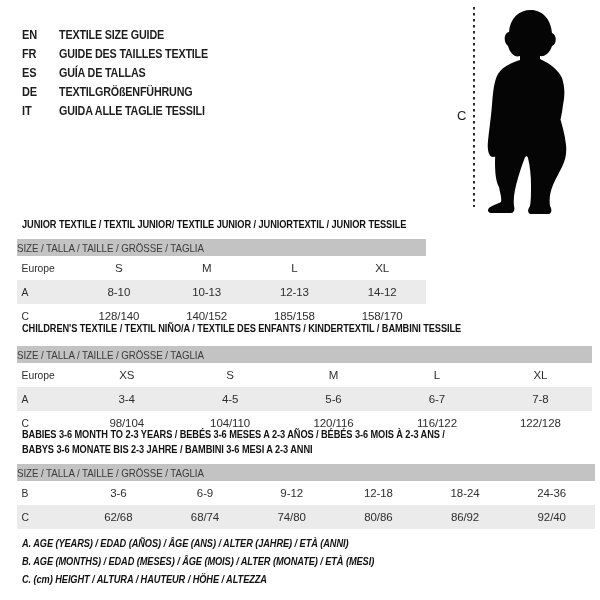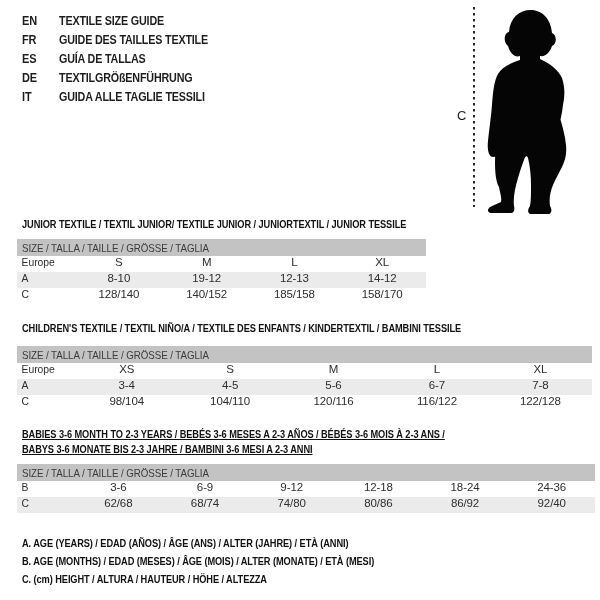--- a/index.html
+++ b/index.html
@@ -5,51 +5,51 @@
   html,body{margin:0;padding:0;}
   body{
     width:600px;height:600px;position:relative;background:#ffffff;
     font-family:"Liberation Sans","DejaVu Sans",sans-serif;
     color:#1d1d1d;overflow:hidden;
   }
   .abs{position:absolute;}
   .cond{transform:scaleX(0.84);transform-origin:0 50%;white-space:nowrap;}
 
   
-  .lang-block{left:22px;top:11px;}
+  .lang-block{left:22px;top:25px;}
   .lang-row{display:flex;height:19px;align-items:center;}
   .lang-code{width:37px;font-size:12.5px;font-weight:bold;letter-spacing:-.2px;
     transform:scaleX(0.88);transform-origin:0 50%;}
   .lang-text{font-size:12.5px;font-weight:bold;letter-spacing:-.2px;
     transform:scaleX(0.86);transform-origin:0 50%;white-space:nowrap;}
 
   
   .figure-label{left:457px;top:108px;font-size:13px;font-weight:500;}
   .measure-line{left:471px;top:5px;}
   .baby-svg{left:487px;top:8px;}
 
   
   .table-title{font-size:11px;font-weight:bold;letter-spacing:-.1px;color:#111;}
-  .table-title.two-line{line-height:15px;text-decoration:underline;}
+  .table-title.two-line{line-height:15px;}
   .stable{background:#fff;}
   .thead{
     background:var(--bar,#c3c3c3);height:17px;display:flex;align-items:center;
-    padding-left:5px;box-sizing:border-box;
+    box-sizing:border-box;
   }
   .thead-text{font-size:11.5px;color:#3b3b3b;transform:scaleX(0.85);
     transform-origin:0 50%;white-space:nowrap;letter-spacing:-.1px;}
-  .trow{display:flex;height:16px;align-items:flex-start;}
+  .trow{display:flex;height:24px;align-items:center;}
   .trow.shaded{background:var(--stripe,#ebebeb);}
   .tlabel{width:58px;box-sizing:border-box;padding-left:5px;font-size:11.5px;
     color:#2e2e2e;transform-origin:0 50%;transform:scaleX(0.9);white-space:nowrap;}
   .tcell{flex:1;text-align:center;font-size:11.5px;color:#2e2e2e;
     letter-spacing:-.1px;}
 
   
-  .footnotes{left:22px;top:537px;}
+  .footnotes{left:22px;top:537px;font-style:italic;}
   .footnote{height:18px;font-size:11px;font-weight:bold;color:#111;
     letter-spacing:-.1px;transform:scaleX(0.84);transform-origin:0 50%;
     white-space:nowrap;}
 </style>
 </head>
 <body>
 
 <div>
 
   <section class="abs lang-block">
@@ -135,21 +135,21 @@
     <div class="trow">
       <span class="tlabel">Europe</span>
       <span class="tcell">S</span>
       <span class="tcell">M</span>
       <span class="tcell">L</span>
       <span class="tcell">XL</span>
     </div>
     <div class="trow shaded">
       <span class="tlabel">A</span>
       <span class="tcell">8-10</span>
-      <span class="tcell">19-12</span>
+      <span class="tcell">10-13</span>
       <span class="tcell">12-13</span>
       <span class="tcell">14-12</span>
     </div>
     <div class="trow">
       <span class="tlabel">C</span>
       <span class="tcell">128/140</span>
       <span class="tcell">140/152</span>
       <span class="tcell">185/158</span>
       <span class="tcell">158/170</span>
     </div>

